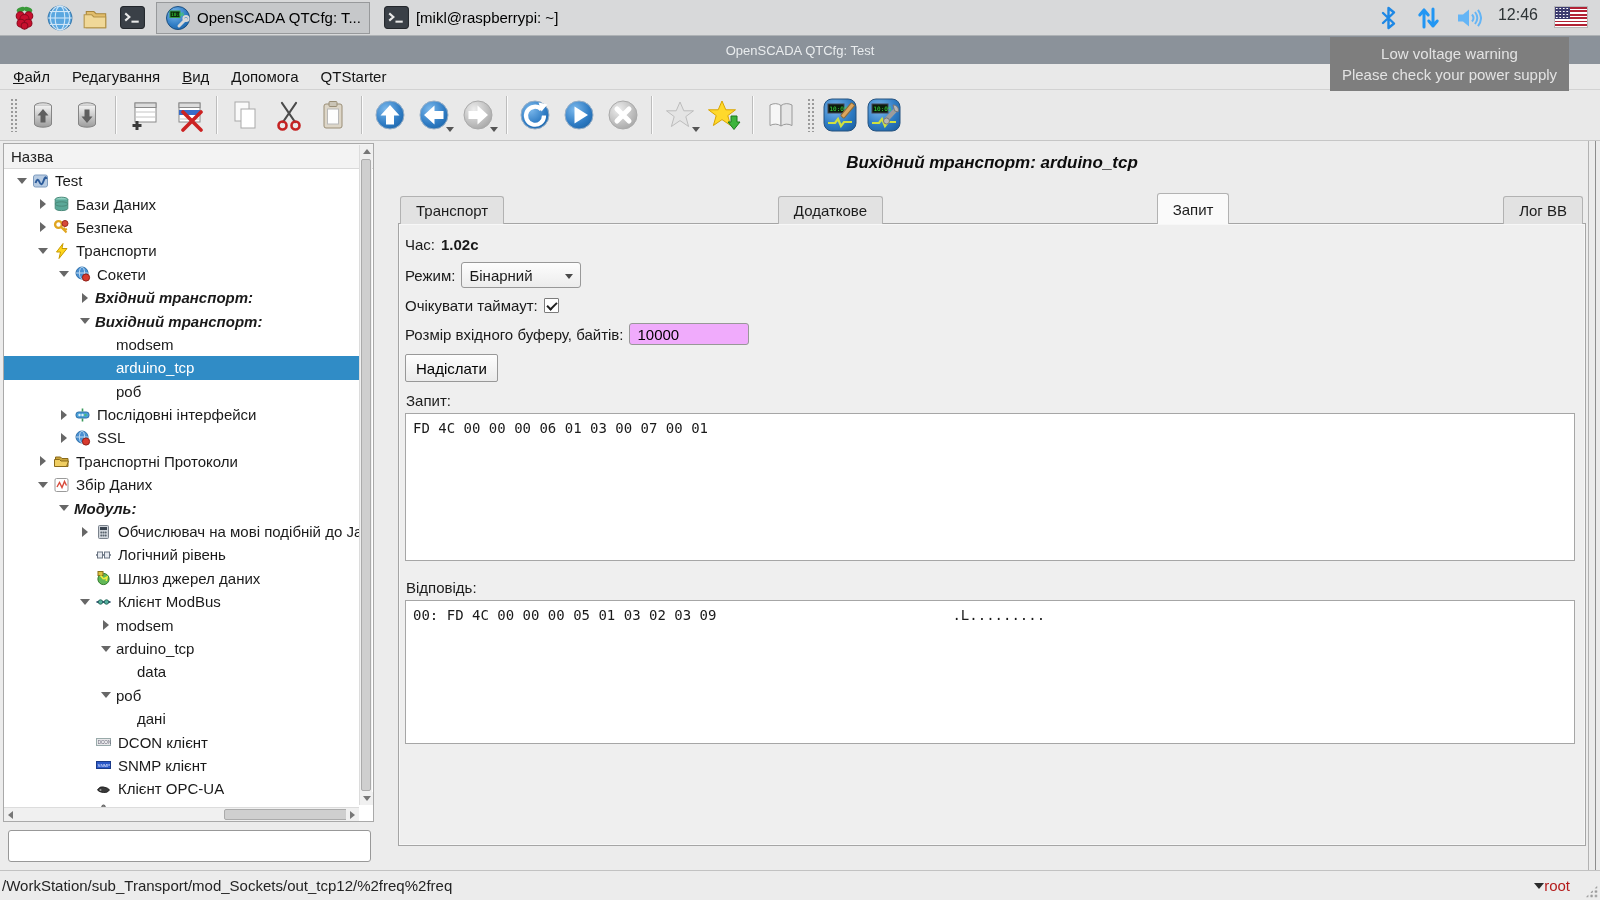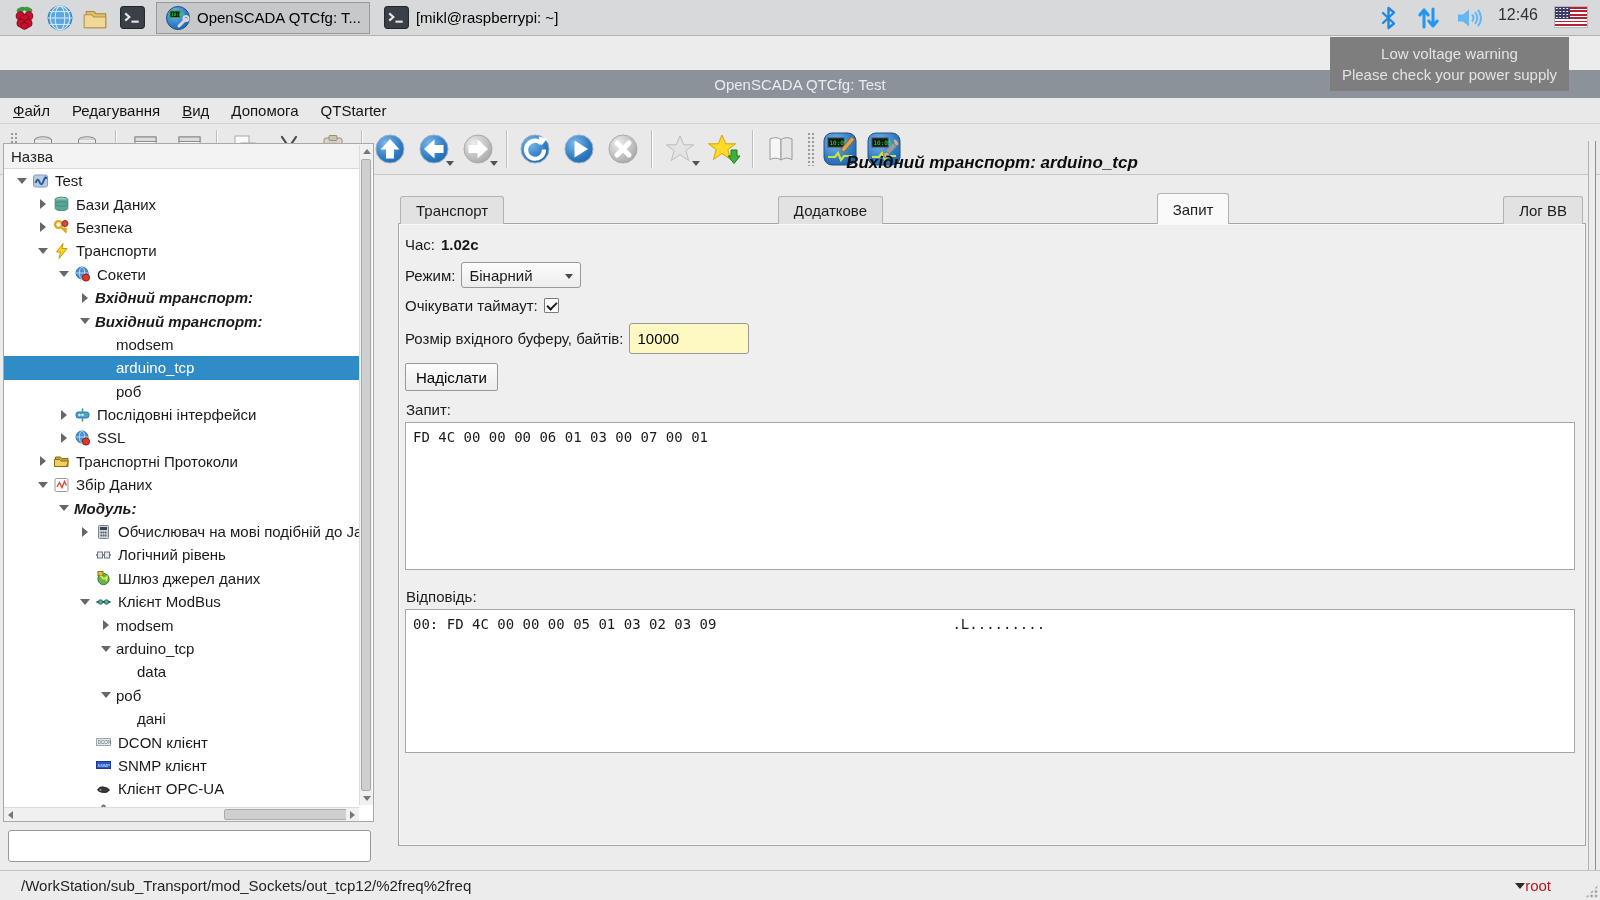--- a/index.html
+++ b/index.html
@@ -14,21 +14,21 @@
   .tray { margin-left:auto; display:flex; align-items:flex-start; gap:16px; padding-right:4px; }
   .tray-btn { border:none; background:transparent; display:flex; align-items:center; }
   .clock { font-size:16px; color:#2e3436; }
   .flag { width:34px; height:22px; position:relative; background:repeating-linear-gradient(180deg,#b22234 0 1.7px,#fff 1.7px 3.4px); border:1px solid #b8b8b8; }
   .flag .canton { position:absolute; left:0; top:0; width:15px; height:12px; background:#3c3b6e; background-image:radial-gradient(#fff 0.7px, transparent 0.9px); background-size:3.5px 3px; }
 
   
   .notify { position:absolute; top:37px; right:31px; width:239px; height:54px; background:#7e7e7e; color:#e3e3e3; font-size:15px; display:flex; flex-direction:column; align-items:center; justify-content:center; line-height:21px; z-index:6; }
 
   
-  .titlebar { height:28px; background:#8b929a; color:#e9ecee; font-size:15px; display:flex; align-items:center; justify-content:center;margin-top:34px; }
+  .titlebar { height:28px; background:#8b929a; color:#e9ecee; font-size:13px; display:flex; align-items:center; justify-content:center; }
   .menubar { height:26px; background:#e9e9e9; border-bottom:1px solid #d2d2d2; display:flex; align-items:center; padding-left:2px; font-size:15px; }
   .menu-item { padding:2px 11px; background:transparent; border:none; font-size:15px; color:#141414; }
   .toolbar { height:51px; background:#e9e9e9; border-bottom:1px solid #c6c6c6; display:flex; align-items:center; padding:0 6px; }
   .tb-handle { width:7px; height:34px; margin:0 4px; background-image:radial-gradient(#9a9a9a 1px, transparent 1.3px); background-size:4px 4px; }
   .tb-sep { width:1px; height:38px; background:#bdbdbd; box-shadow:1px 0 0 #fbfbfb; margin:0 6px; }
   .tb-btn { width:44px; height:44px; border:none; background:transparent; display:flex; align-items:center; justify-content:center; position:relative; }
   .tb-dd { position:absolute; right:2px; bottom:5px; width:0; height:0; border-left:4px solid transparent; border-right:4px solid transparent; border-top:5px solid #555; }
 
   
   .main { position:absolute; top:141px; bottom:30px; left:0; right:0; display:flex; }
@@ -72,29 +72,29 @@
   .tab.active { height:31px; background:#fafafa; position:relative; }
   .tab-frame { flex:1; margin-top:-1px; margin-bottom:24px; border:1px solid #a5a5a5; box-shadow:inset 0 0 0 1px #f7f7f7; background:#efefef; padding:12px 8px 8px 6px; overflow:hidden; }
 
   .form-row { display:flex; align-items:center; font-size:15px; margin-bottom:9px; }
   .form-label { margin-right:6px; }
   .bold { font-weight:bold; }
   .combobox { width:120px; height:26px; border:1px solid #989898; border-radius:3px; background:linear-gradient(#fdfdfd,#ececec); display:flex; align-items:center; padding-left:7px; position:relative; font-size:15px; }
   .cb-arrow { position:absolute; right:7px; top:11px; width:0; height:0; border-left:4px solid transparent; border-right:4px solid transparent; border-top:5px solid #4a4a4a; }
   .checkbox { width:15px; height:15px; border:1px solid #7c7c7c; background:#fff; position:relative; border-radius:1px; }
   .checkbox.checked::after { content:""; position:absolute; left:2px; top:3px; width:8px; height:4px; border-left:2px solid #222; border-bottom:2px solid #222; transform:rotate(-45deg); }
-  .text-input { width:120px; height:31px; border:1px solid #989898; border-radius:3px; background:#fef9c3; font-size:15px; padding:0 7px; }
+  .text-input { width:120px; height:22px; border:1px solid #989898; border-radius:3px; background:#f0abfc; font-size:15px; padding:0 7px; }
   .send-btn { height:28px; padding:0 10px; border:1px solid #989898; border-radius:2px; background:linear-gradient(#fdfdfd,#ebebeb); font-size:15px; }
   .area-label { font-size:15px; margin:2px 0 4px 1px; color:#1c1c1c; }
   .hexbox { border:1px solid #a6a6a6; background:#fff; font-family:"DejaVu Sans Mono", monospace; font-size:14px; line-height:19px; padding:5px 7px; white-space:pre; overflow:hidden; margin-right:2px; }
   .hexbox.req { height:148px; margin-bottom:18px; }
   .hexbox.resp { height:144px; }
 
   
-  .statusbar { position:absolute; left:0; right:0; bottom:0; height:30px; background:#ececec; border-top:1px solid #c2c2c2; display:flex; align-items:center; padding:0 21px; font-size:15px; color:#242424; }
+  .statusbar { position:absolute; left:0; right:0; bottom:0; height:30px; background:#ececec; border-top:1px solid #c2c2c2; display:flex; align-items:center; padding:0 2px; font-size:15px; color:#242424; }
   .user-area { margin-left:auto; display:flex; align-items:center; margin-right:28px; }
   .user-dd { width:0; height:0; border-left:5px solid transparent; border-right:5px solid transparent; border-top:6px solid #2b2b2b; }
   .user-name { color:#b41b1b; }
   .grip { position:absolute; right:2px; bottom:2px; width:13px; height:13px; background-image:radial-gradient(#9a9a9a 1.1px, transparent 1.4px); background-size:4.4px 4.4px; clip-path:polygon(100% 0, 100% 100%, 0 100%); }
 </style>
 </head>
 <body>
 
 <svg width="0" height="0" style="position:absolute" aria-hidden="true">
   <defs>

